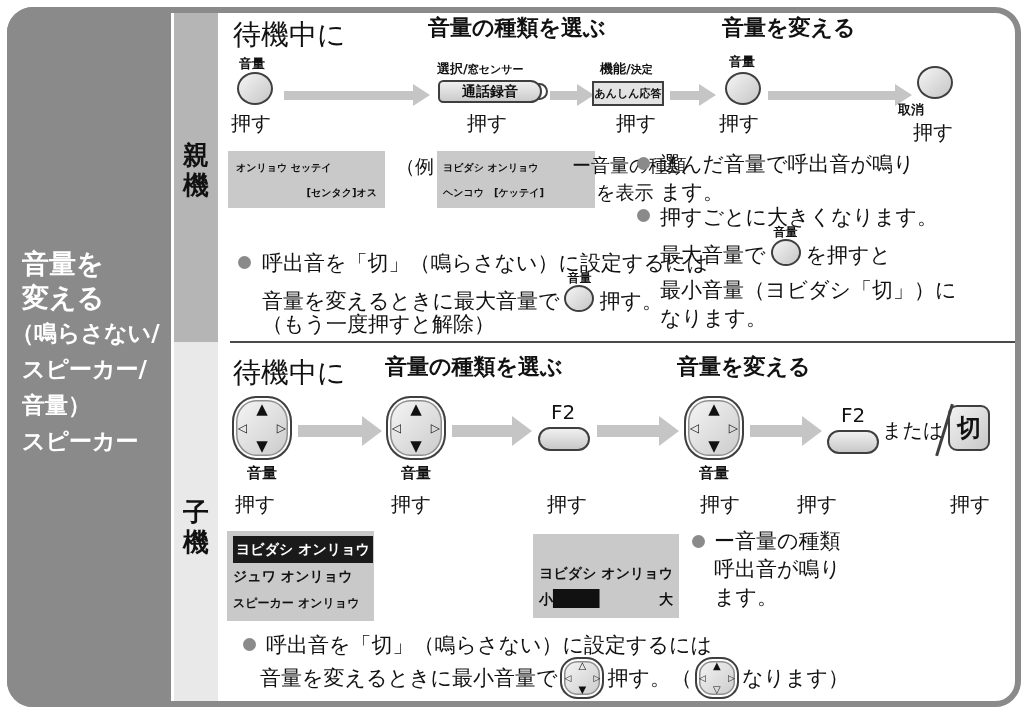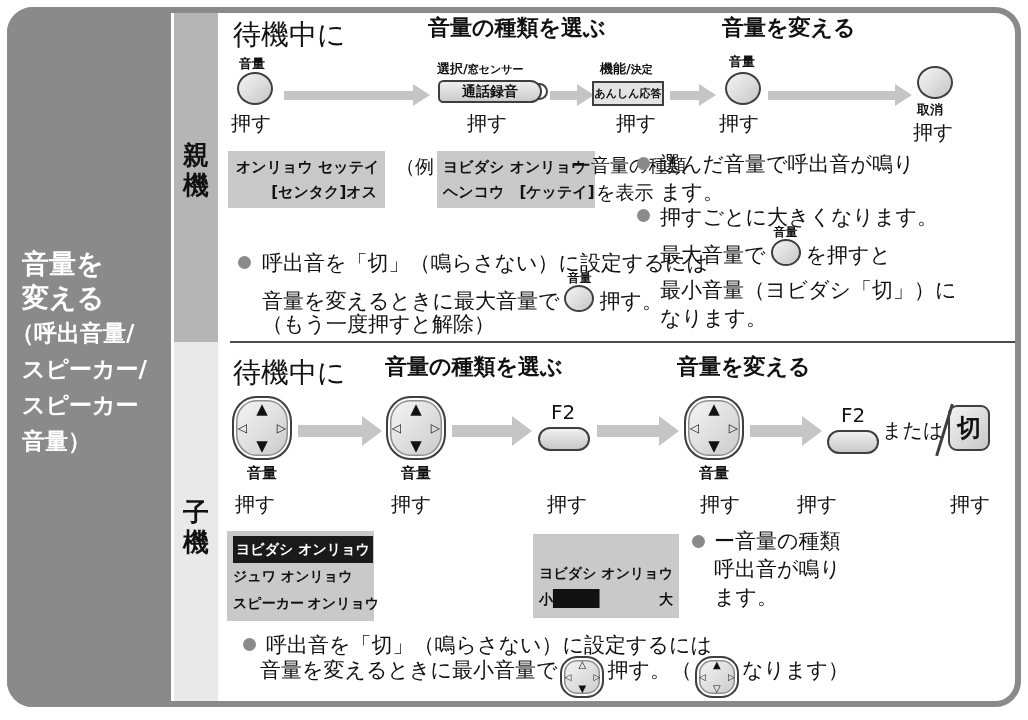--- a/index.html
+++ b/index.html
@@ -77,41 +77,41 @@
   .arrow{height:26px;}
   .arrow .bar{position:absolute;left:0;right:15px;top:9px;height:9px;background:#c5c5c5;}
   .arrow .head{position:absolute;right:0;top:2px;width:0;height:0;
     border-top:11px solid transparent;border-bottom:11px solid transparent;border-left:17px solid #c5c5c5;}
   .arrow2{height:30px;}
   .arrow2 .bar{position:absolute;left:0;right:18px;top:9px;height:12px;background:#c5c5c5;}
   .arrow2 .head{position:absolute;right:0;top:0;width:0;height:0;
     border-top:15px solid transparent;border-bottom:15px solid transparent;border-left:20px solid #c5c5c5;}
   
   .lcd{background:#c9c9c9;box-sizing:border-box;font-weight:bold;}
-  .lcd .ln{font-size:15px;line-height:25px;white-space:nowrap;}
+  .lcd .ln{font-size:10px;line-height:25px;white-space:nowrap;}
   .lcd-inv{background:#1a1a1a;color:#fff;display:inline-block;padding:0 3px;}
   .annot{font-size:19px;line-height:27px;white-space:nowrap;}
   
   .inline-row{display:flex;align-items:flex-start;white-space:nowrap;}
   .inline-row .nt{font-size:21px;margin-top:15px;}
-  .inline-row-c{display:flex;white-space:nowrap;}
+  .inline-row-c{display:flex;align-items:center;white-space:nowrap;}
   .inline-row-c .nt{font-size:21px;}
 </style>
 </head>
 <body>
 
 <div class="abs frame"></div>
 <div class="abs sidebar"></div>
 <div class="abs sidebar-text">
   <div class="t">音量を</div>
   <div class="t">変える</div>
-  <div class="s paren">（呼出音量/</div>
+  <div class="s paren">（鳴らさない/</div>
   <div class="s">スピーカー/</div>
+  <div class="s">音量）</div>
   <div class="s">スピーカー</div>
-  <div class="s">音量）</div>
 </div>
 <div class="abs col-top"></div>
 <div class="abs col-bot"></div>
 <div class="abs col-label" style="left:174px;top:140px;">
   <div>親</div>
   <div>機</div>
 </div>
 <div class="abs col-label" style="left:174px;top:497px;">
   <div>子</div>
   <div>機</div>
@@ -148,21 +148,21 @@
 
 <div class="abs klabel" style="left:729px;top:53px;">音量</div>
 <div class="abs circle-btn" style="left:725px;top:72px;"></div>
 <div class="abs press" style="left:719px;top:110px;">押す</div>
 <div class="abs arrow" style="left:768px;top:82px;width:144px;">
     <span class="bar"></span>
     <span class="head"></span>
   </div>
 
 <div class="abs circle-btn" style="left:917px;top:66px;"></div>
-<div class="abs klabel" style="left:917px;top:101px;">取消</div>
+<div class="abs klabel" style="left:898px;top:101px;">取消</div>
 <div class="abs press" style="left:913px;top:119px;">押す</div>
 
 <div class="abs lcd" style="left:228px;top:151px;width:157px;height:57px;padding:4px 8px 0 8px;">
   <div class="ln">オンリョウ セッテイ</div>
   <div class="ln" style="text-align:right;">[センタク]オス</div>
 </div>
 <div class="abs" style="left:396px;top:154px;font-size:19px;">（例）</div>
 <div class="abs lcd" style="left:437px;top:151px;width:158px;height:57px;padding:4px 6px 0 6px;">
   <div class="ln">ヨビダシ オンリョウ</div>
   <div class="ln">ヘンコウ　[ケッテイ]</div>
@@ -261,21 +261,21 @@
 <div class="abs f2-label" style="left:841px;top:403px;">F2</div>
 <div class="abs f2-btn" style="left:827px;top:430px;"></div>
 <div class="abs" style="left:882px;top:417px;font-size:20px;">または</div>
 <div class="abs kiri-btn" style="left:948px;top:405px;">切</div>
 <div class="abs press" style="left:797px;top:491px;">押す</div>
 <div class="abs press" style="left:950px;top:491px;">押す</div>
 
 <div class="abs lcd" style="left:227px;top:531px;width:147px;height:90px;padding:5px 6px 0 6px;">
   <div class="ln" style="font-size:14px;line-height:27px;"><span class="lcd-inv">ヨビダシ オンリョウ</span></div>
   <div class="ln" style="font-size:14px;line-height:27px;">ジュワ オンリョウ</div>
-  <div class="ln" style="font-size:14px;line-height:27px;font-family:Liberation Serif, serif;">スピーカー オンリョウ</div>
+  <div class="ln" style="font-size:12px;line-height:27px;">スピーカー オンリョウ</div>
 </div>
 
 <div class="abs lcd" style="left:533px;top:534px;width:146px;height:84px;padding:26px 6px 0 6px;">
   <div class="ln" style="font-size:14px;text-align:right;line-height:26px;">ヨビダシ オンリョウ</div>
   <div class="ln" style="font-size:14px;line-height:26px;display:flex;justify-content:space-between;">
     <span><span>小</span><span style="font-size:16px;letter-spacing:-1px;">████</span></span>
     <span>大</span>
   </div>
 </div>
 

